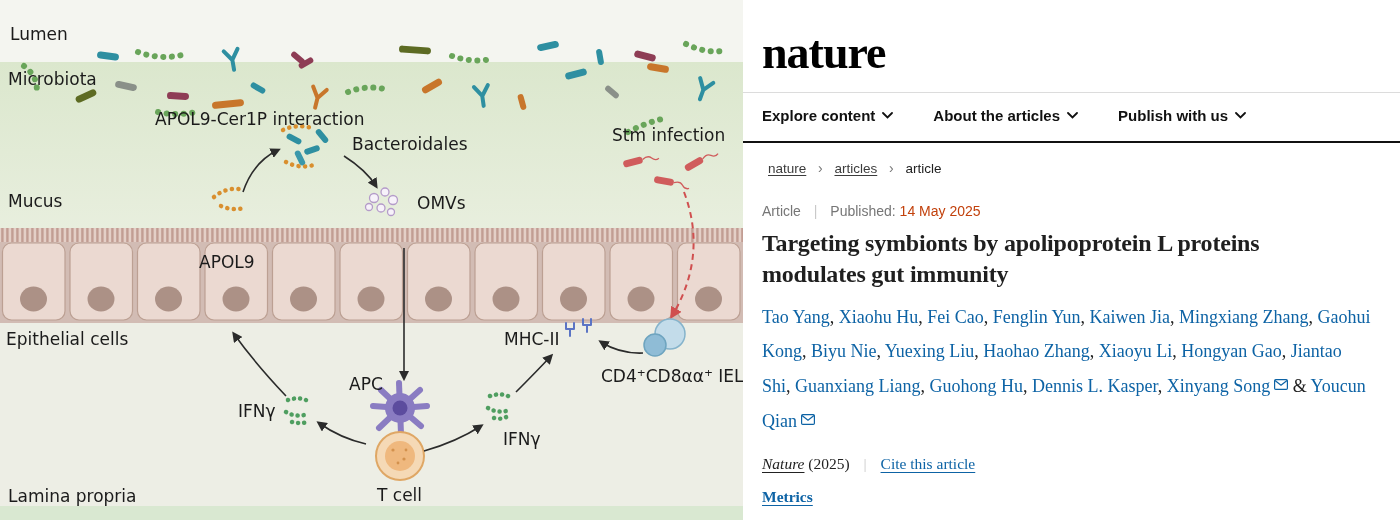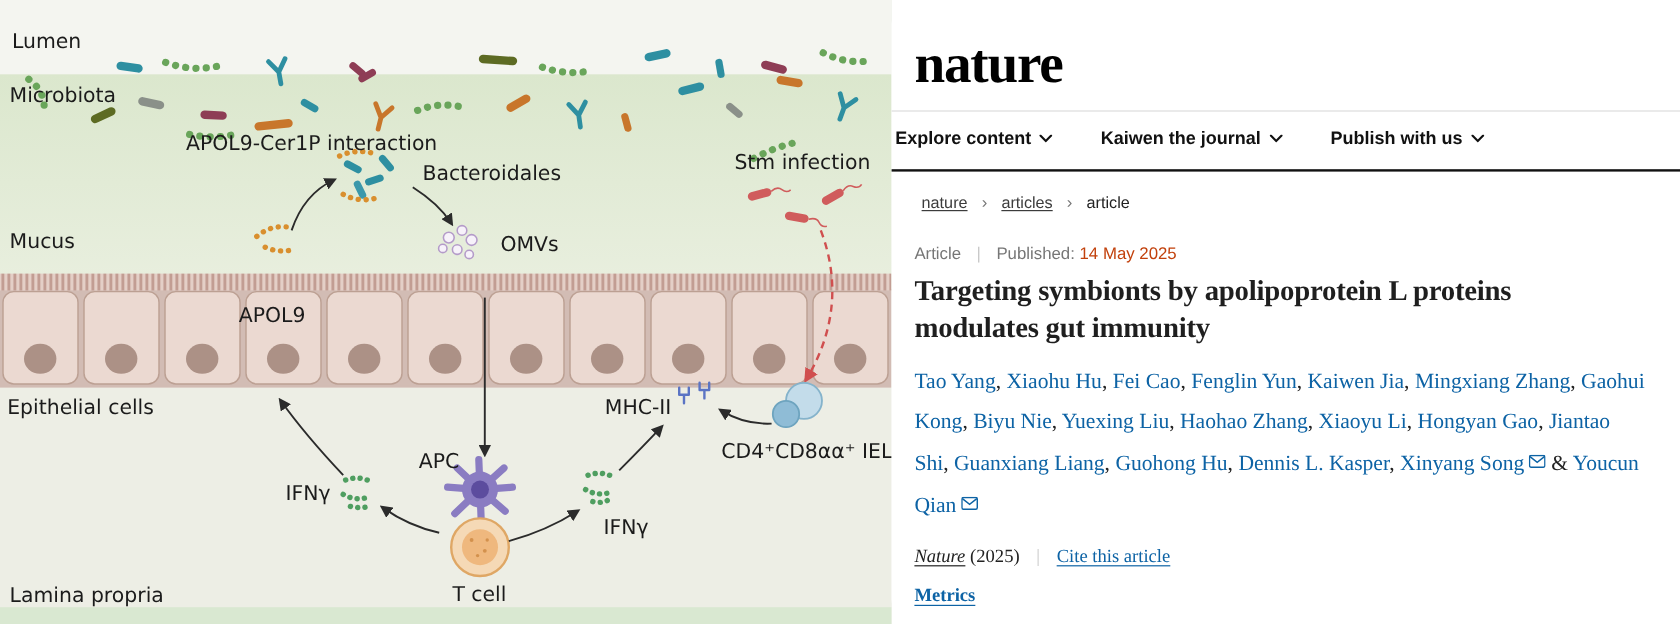--- a/index.html
+++ b/index.html
@@ -16,21 +16,21 @@
   .gdots{fill:none;stroke:#4f9e60;stroke-width:4.5;stroke-linecap:round;stroke-dasharray:0.1 6;}
   .omv{fill:#f7f2fa;stroke:#b49bc9;stroke-width:1.3;}
   .arr{fill:none;stroke:#2b2b2b;stroke-width:1.6;marker-end:url(#arrB);}
   .arrRed{fill:none;stroke:#d04f4f;stroke-width:2;stroke-dasharray:6 4.5;marker-end:url(#arrR);}
 
   
   .right{flex:1;background:#fff;border-radius:20px;}
   .brand{font-family:"Liberation Serif",serif;font-weight:700;font-size:46px;line-height:1;
          letter-spacing:-1px;color:#000;padding:30px 20px 16px 19px;}
   .thin-rule{height:1px;background:#dcdcdc;}
-  .nav{display:flex;gap:40px;padding:14px 20px 17px 3px;font-weight:700;font-size:15px;color:#111;align-items:center;}
+  .nav{display:flex;gap:40px;padding:14px 20px 17px 19px;font-weight:700;font-size:15px;color:#111;align-items:center;}
   .nav-item{cursor:pointer;display:flex;align-items:center;gap:7px;}
   .black-rule{height:2px;background:#111;}
   .breadcrumb{padding:17px 20px 0 25px;font-size:13.5px;color:#3c3c3c;}
   .bc-link{color:#3c3c3c;text-decoration:underline;text-underline-offset:2px;cursor:pointer;}
   .bc-sep{color:#777;margin:0 8px;font-size:14px;}
   .bc-current{color:#222;}
   .meta{padding:27px 20px 0 19px;font-size:14px;color:#767676;}
   .meta-sep{color:#c9c9c9;margin:0 9px;}
   .pub-date{color:#c2410c;}
   h1.title{margin:0;padding:9px 20px 0 19px;font-family:"Liberation Serif",serif;font-weight:700;
@@ -259,21 +259,21 @@
     <div class="thin-rule"></div>
 
     <div class="nav">
       <span class="nav-item">
         <span>Explore content</span>
         <svg class="chev" width="11" height="7" viewBox="0 0 11 7">
             <path d="M1,1 L5.5,5.5 L10,1" fill="none" stroke="#111" stroke-width="1.8" stroke-linecap="round"></path>
           </svg>
       </span>
       <span class="nav-item">
-        <span>Kaiwen the journal</span>
+        <span>About the articles</span>
         <svg class="chev" width="11" height="7" viewBox="0 0 11 7">
             <path d="M1,1 L5.5,5.5 L10,1" fill="none" stroke="#111" stroke-width="1.8" stroke-linecap="round"></path>
           </svg>
       </span>
       <span class="nav-item">
         <span>Publish with us</span>
         <svg class="chev" width="11" height="7" viewBox="0 0 11 7">
             <path d="M1,1 L5.5,5.5 L10,1" fill="none" stroke="#111" stroke-width="1.8" stroke-linecap="round"></path>
           </svg>
       </span>

